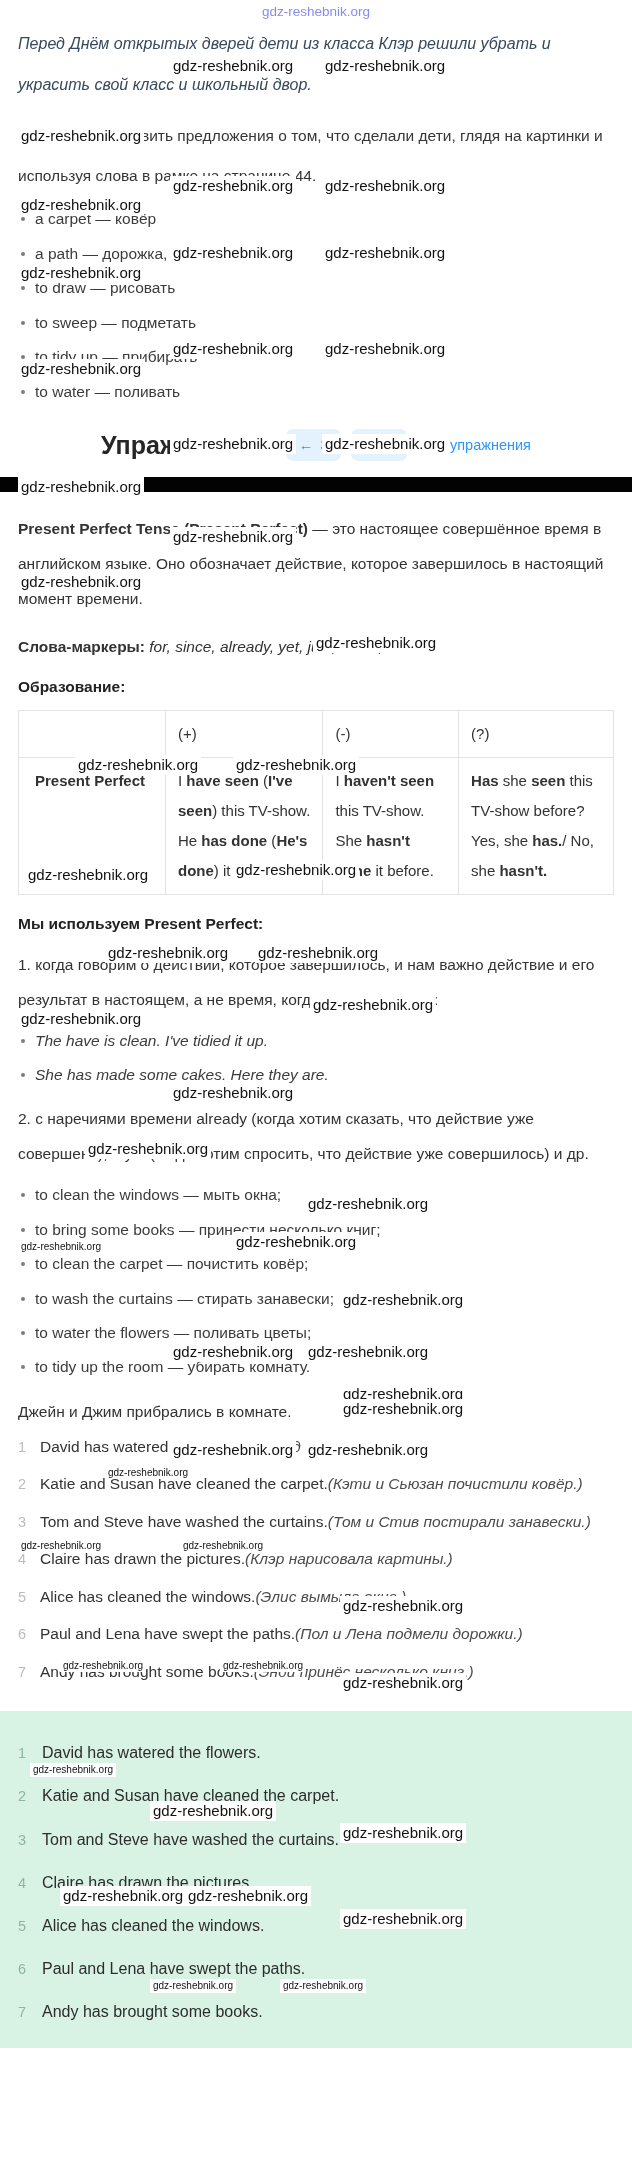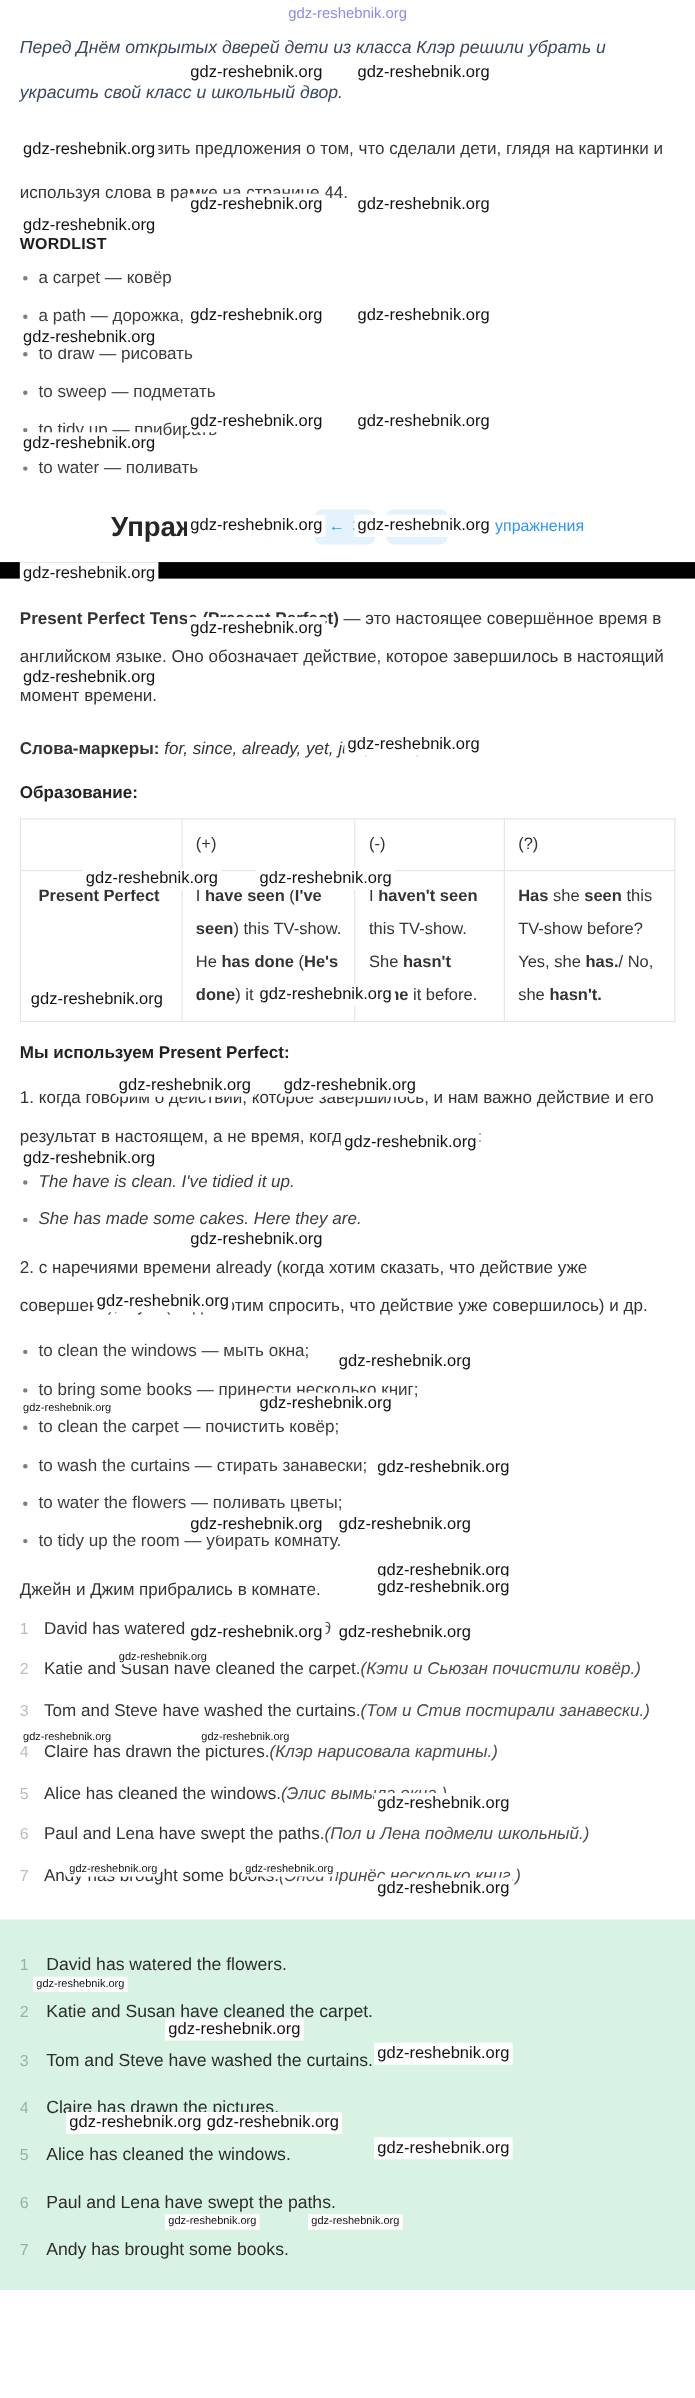--- a/index.html
+++ b/index.html
@@ -66,21 +66,20 @@
   </p>
 
   <p class="task rel">
     <span>Нам нужно составить предложения о том, что сделали дети, глядя на картинки и используя слова в рамке на странице 44.</span>
     <span class="wm" style="left:0;top:10px">gdz-reshebnik.org</span>
     <span class="wm" style="left:152px;top:60px">gdz-reshebnik.org</span>
     <span class="wm" style="left:304px;top:60px">gdz-reshebnik.org</span>
     <span class="wm" style="left:0;top:79px">gdz-reshebnik.org</span>
   </p>
 
-  <h3 class="wl-title">WORDLIST</h3>
 
   <ul class="plain rel">
     <li>a carpet — ковёр</li>
     <li>a path — дорожка, тропа</li>
     <li>to draw — рисовать</li>
     <li>to sweep — подметать</li>
     <li>to tidy up — прибирать</li>
     <li>to water — поливать</li>
     <span class="wm" style="left:152px;top:35px">gdz-reshebnik.org</span>
     <span class="wm" style="left:304px;top:35px">gdz-reshebnik.org</span>
@@ -214,21 +213,21 @@
     <div class="ans-row">
       <span class="ans-num">4</span>
       <span class="ans-text"><span class="ans-en">Claire has drawn the pictures.</span><i class="ans-ru">(Клэр нарисовала картины.)</i></span>
     </div>
     <div class="ans-row">
       <span class="ans-num">5</span>
       <span class="ans-text"><span class="ans-en">Alice has cleaned the windows.</span><i class="ans-ru">(Элис вымыла окна.)</i></span>
     </div>
     <div class="ans-row">
       <span class="ans-num">6</span>
-      <span class="ans-text"><span class="ans-en">Paul and Lena have swept the paths.</span><i class="ans-ru">(Пол и Лена подмели школьный.)</i></span>
+      <span class="ans-text"><span class="ans-en">Paul and Lena have swept the paths.</span><i class="ans-ru">(Пол и Лена подмели дорожки.)</i></span>
     </div>
     <div class="ans-row">
       <span class="ans-num">7</span>
       <span class="ans-text"><span class="ans-en">Andy has brought some books.</span><i class="ans-ru">(Энди принёс несколько книг.)</i></span>
     </div>
     <span class="wm wm-sm" style="left:87px;top:30px">gdz-reshebnik.org</span>
     <span class="wm wm-sm" style="left:0;top:103px">gdz-reshebnik.org</span>
     <span class="wm wm-sm" style="left:162px;top:103px">gdz-reshebnik.org</span>
     <span class="wm" style="left:322px;top:160px">gdz-reshebnik.org</span>
     <span class="wm wm-sm" style="left:42px;top:223px">gdz-reshebnik.org</span>

